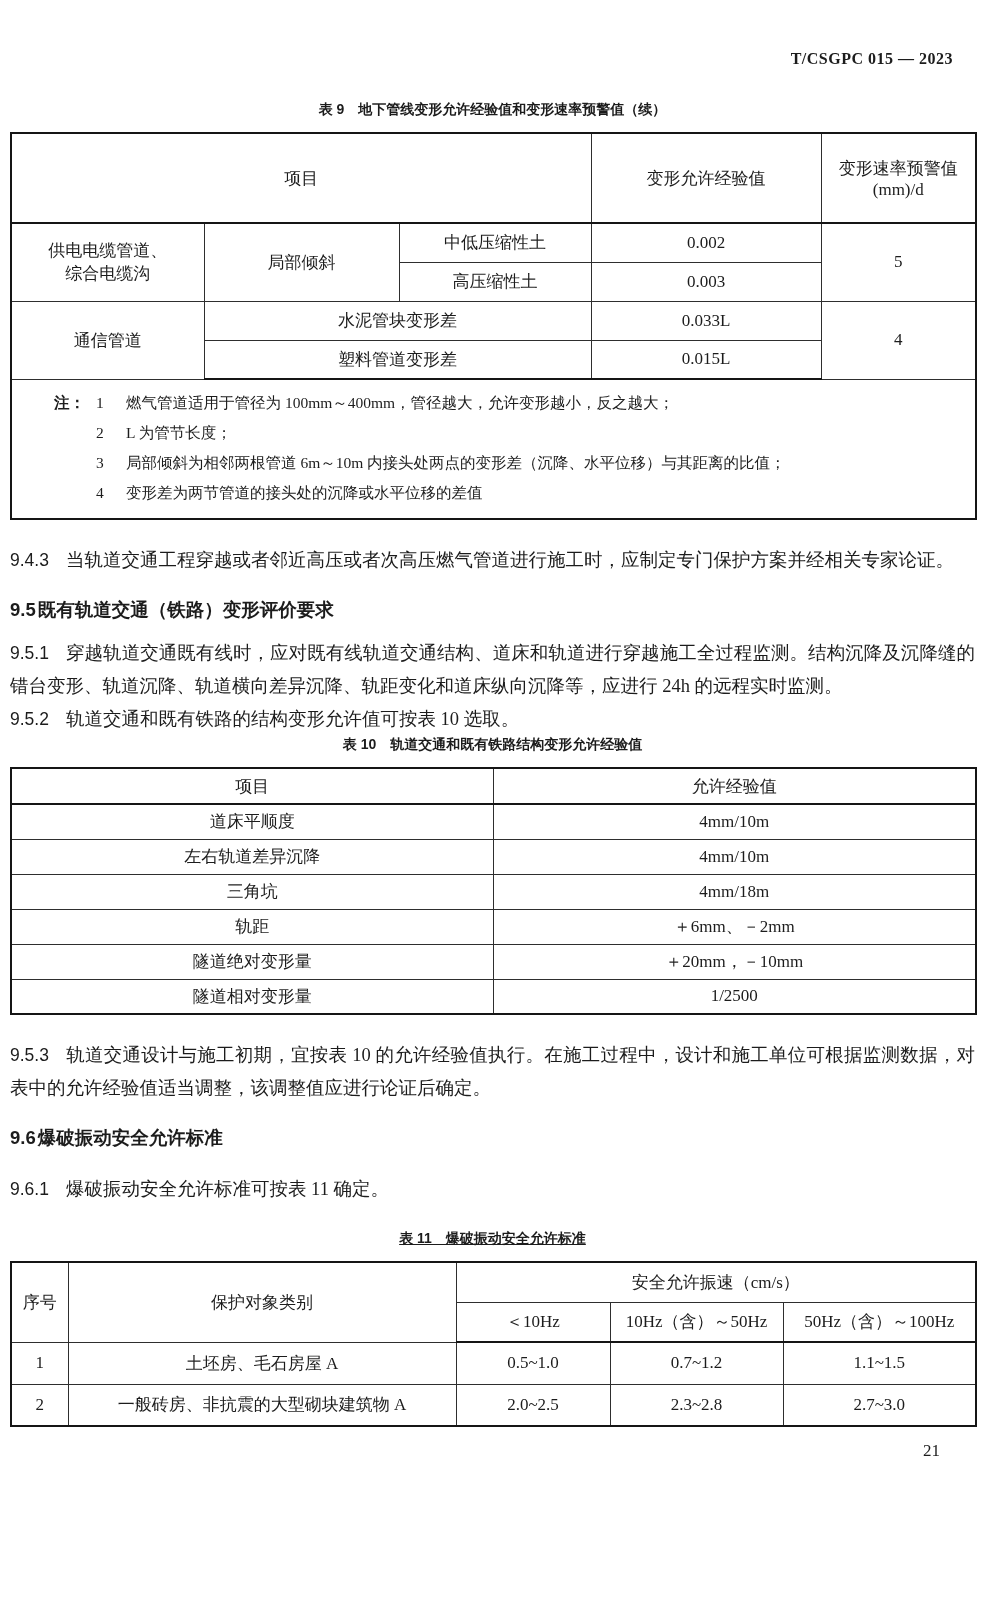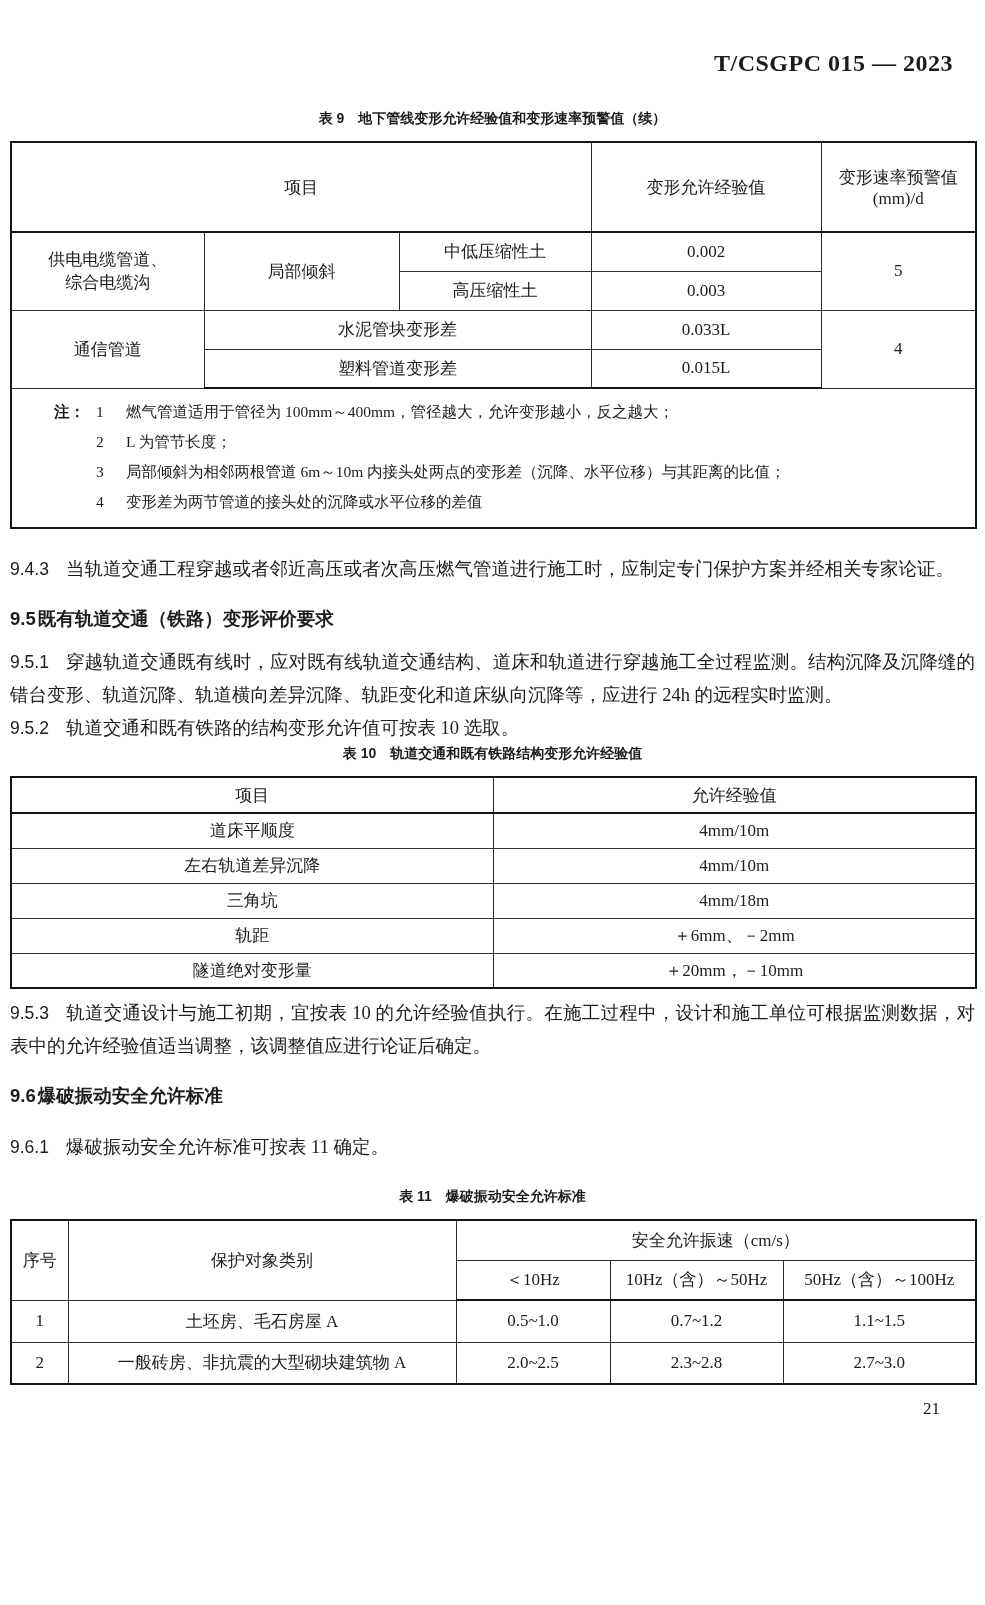--- a/index.html
+++ b/index.html
@@ -5,30 +5,30 @@
   html,body{margin:0;padding:0;}
   body{
     width:985px;height:1605px;background:#ffffff;color:#1c1c1c;
     font-family:"Liberation Serif","DejaVu Serif",serif;
     position:relative;overflow:hidden;
   }
   .content{padding:0 10px;box-sizing:border-box;width:985px;}
 
   .page-header{
     padding-top:50px;text-align:right;padding-right:22px;
-    font-weight:bold;font-size:24px;letter-spacing:.5px;
+    font-weight:bold;font-size:16px;letter-spacing:.5px;
   }
 
   .tbl-title{
     text-align:center;font-family:"Liberation Sans","DejaVu Sans",sans-serif;
     font-weight:bold;font-size:14px;
   }
   .t9-title{margin-top:33px;}
   .t10-title{}
-  .t11-title{margin-top:24px;}
+  .t11-title{margin-top:24px;text-decoration:underline;}
 
   table{
     border-collapse:collapse;table-layout:fixed;width:965px;
     margin:13px auto 0 auto;
   }
   td{
     border:1px solid #2e2e2e;text-align:center;vertical-align:middle;
     font-size:17px;padding:2px 4px;overflow:hidden;
   }
   table{border:2px solid #151515;}
@@ -43,21 +43,21 @@
   .note-label{width:42px;padding-left:32px;font-weight:bold;flex:none;}
   .note-num{width:30px;flex:none;}
   .note-text{flex:1;}
 
   
   .para{font-size:18.5px;line-height:33px;text-align:justify;}
   .para .p-num{font-family:"Liberation Sans","DejaVu Sans",sans-serif;font-size:17.5px;margin-right:17px;}
   .s943{margin-top:24px;}
   .s951{margin-top:14px;}
   .s952{margin-top:0;}
-  .s953{margin-top:8px;}
+  .s953{margin-top:24px;}
   .s961{margin-top:22px;}
   .heading{
     font-family:"Liberation Sans","DejaVu Sans",sans-serif;font-weight:bold;
     font-size:18.5px;line-height:26px;
   }
   .heading .p-num{margin-right:2px;}
   .s95{margin-top:20px;}
   .s96{margin-top:20px;}
 
   
@@ -179,20 +179,24 @@
       <td>4mm/18m</td>
     </tr>
     <tr class="b-row">
       <td>轨距</td>
       <td>＋6mm、－2mm</td>
     </tr>
     <tr class="b-row">
       <td>隧道绝对变形量</td>
       <td>＋20mm，－10mm</td>
     </tr>
+    <tr class="b-row">
+      <td>隧道相对变形量</td>
+      <td>1/2500</td>
+    </tr>
   </tbody>
     </table>
 
   <div class="para s953"><span class="p-num">9.5.3</span><span>轨道交通设计与施工初期，宜按表 10 的允许经验值执行。在施工过程中，设计和施工单位可根据监测数据，对表中的允许经验值适当调整，该调整值应进行论证后确定。</span></div>
 
   <div class="heading s96"><span class="p-num">9.6</span><span>爆破振动安全允许标准</span></div>
 
   <div class="para s961"><span class="p-num">9.6.1</span><span>爆破振动安全允许标准可按表 11 确定。</span></div>
 
   <div class="tbl-title t11-title">表 11　爆破振动安全允许标准</div>

